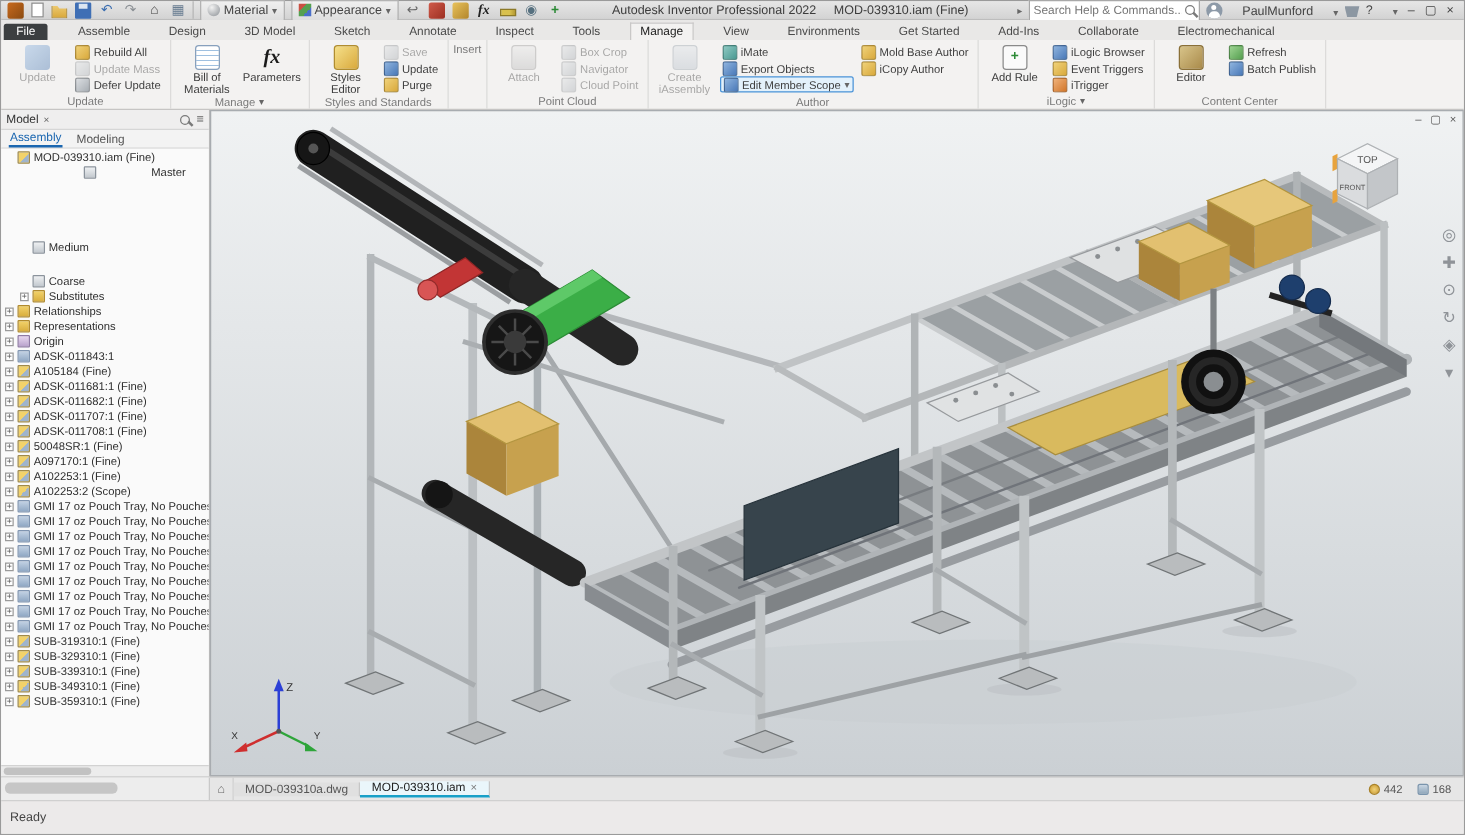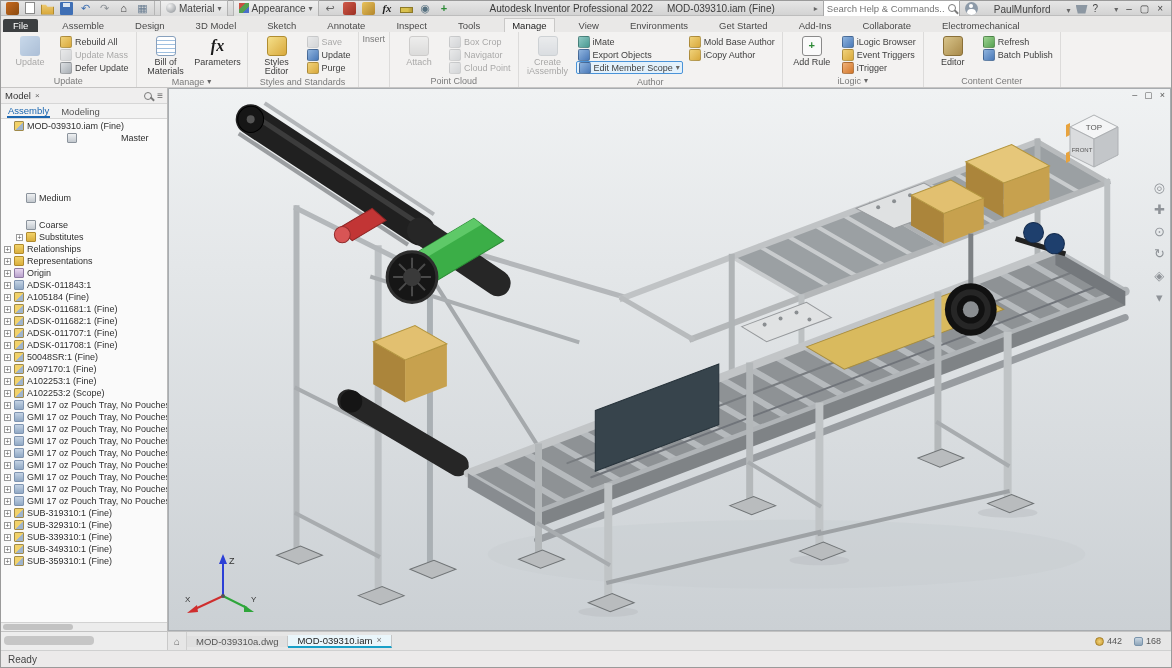--- a/index.html
+++ b/index.html
@@ -118,21 +118,21 @@
   .dtabs{display:flex;align-items:center}
   .dtab{display:flex;align-items:center;gap:4px;padding:0 9px;font-size:9.5px;background:#e0e0e0;border-right:1px solid #c6c6c6;color:#555;white-space:nowrap}
   .dtab.active{background:#eaf6fb;border-bottom:2px solid #18a0c8;color:#222}
   .dclose{display:none;color:#777;font-size:9px}
   .dtab.active .dclose{display:inline}
   .dtab.active .dclose::before{content:"×"}
   .bb-right{margin-left:auto;display:flex;align-items:center;gap:12px;padding-right:10px;font-size:9px;color:#555}
   .cnt{display:flex;align-items:center;gap:3px}
   .cnt-ic1{width:9px;height:9px;border-radius:50%;background:radial-gradient(#f0d27a,#c9982e);border:1px solid #a8822a}
   .cnt-ic2{width:9px;height:9px;border-radius:2px;background:linear-gradient(#c9d6e2,#8fa6ba);border:1px solid #7a94ac}
-  .statusbar{height:17px;background:#eceaea;border-top:1px solid #d0d0d0;display:flex;align-items:center;padding:0 7px;font-size:10px;color:#444;flex:0 0 auto}
+  .statusbar{height:27px;background:#eceaea;border-top:1px solid #d0d0d0;display:flex;align-items:center;padding:0 7px;font-size:10px;color:#444;flex:0 0 auto}
 </style>
 </head>
 <body>
 
 <div class="app">
 
   <div class="titlebar">
     <div class="qat">
 
     <span class="ic ic-inventor-logo-icon"></span>

